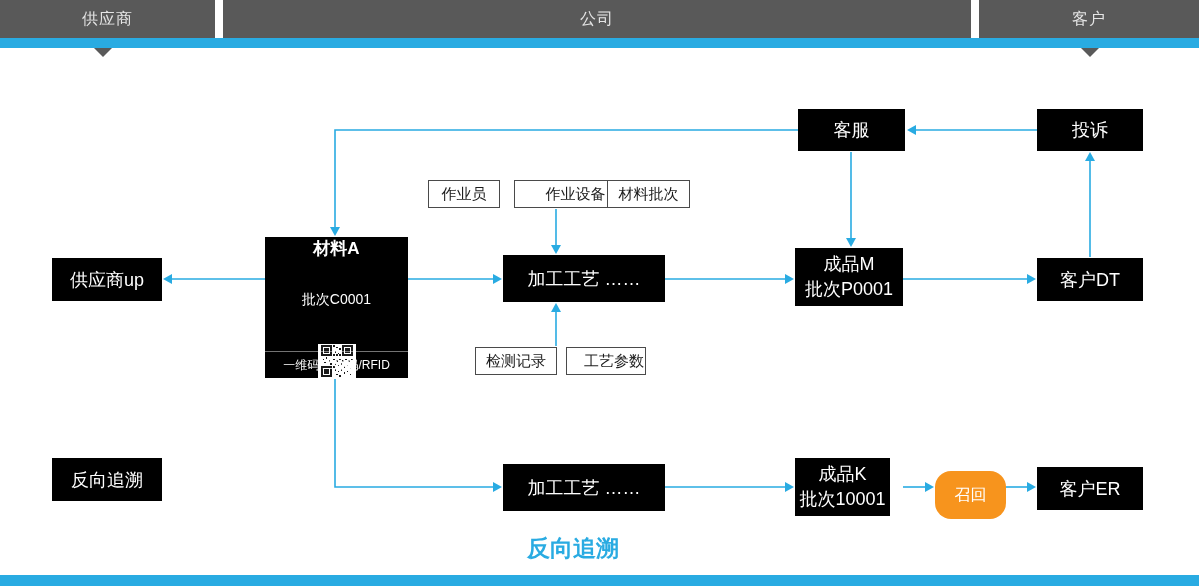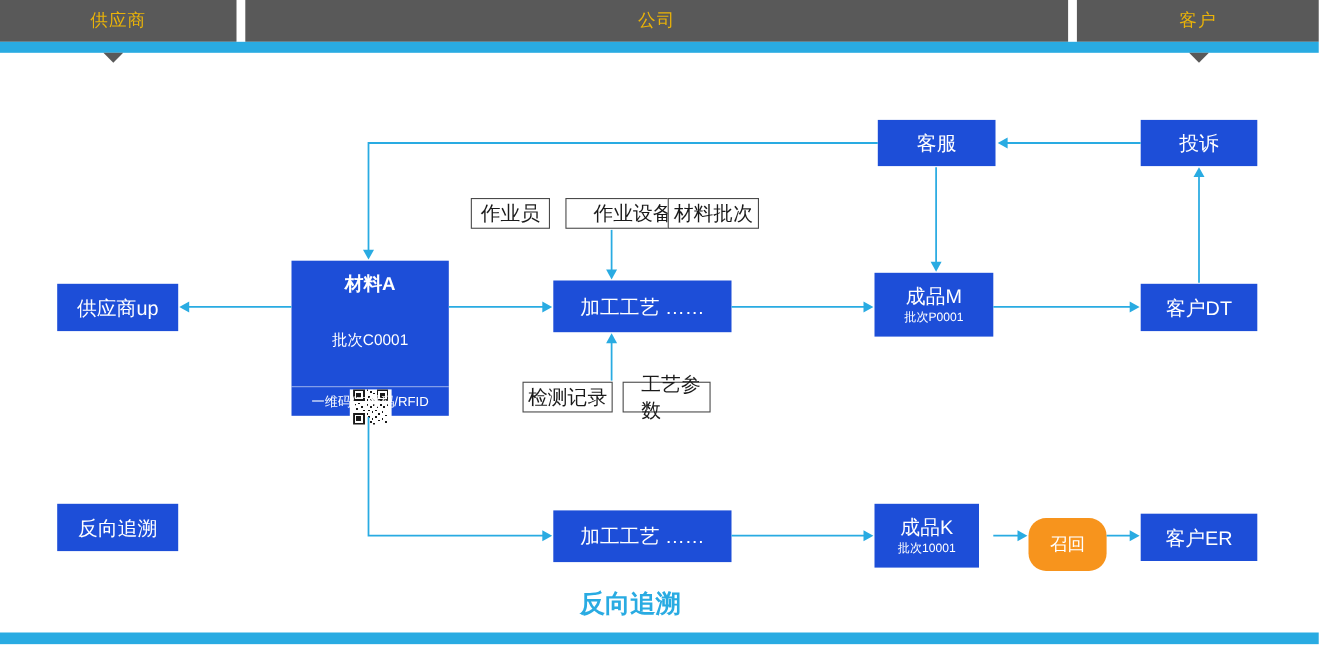--- a/index.html
+++ b/index.html
@@ -1,32 +1,32 @@
 <!DOCTYPE html>
 <html><head>
 <meta charset="utf-8">
 <style>
   html,body{margin:0;padding:0;background:#ffffff;}
   .stage{position:relative;width:1199px;height:586px;background:#ffffff;overflow:hidden;
          font-family:"Liberation Sans","DejaVu Sans",sans-serif;}
-  .hdr{position:absolute;top:0;height:38px;background:#595959;color:#eab308;
+  .hdr{position:absolute;top:0;height:38px;background:#595959;color:#e5e5e5;
        display:flex;align-items:center;justify-content:center;font-size:16px;letter-spacing:1px;}
   .strip{position:absolute;left:0;width:1199px;height:10px;background:#29abe2;}
   .tri{position:absolute;width:0;height:0;border-left:9px solid transparent;
        border-right:9px solid transparent;border-top:9px solid #595959;}
   .title{position:absolute;width:180px;text-align:center;color:#29abe2;font-size:23px;font-weight:bold;}
-  .node{position:absolute;background:#1d4ed8;color:#ffffff;display:flex;align-items:center;
+  .node{position:absolute;background:#000000;color:#ffffff;display:flex;align-items:center;
         justify-content:center;font-size:18px;box-sizing:border-box;}
   .col{flex-direction:column;line-height:1.4;}
-  .sub{font-size:11px;}
+  .sub{font-size:18px;}
   .tag{position:absolute;background:#ffffff;border:1px solid #4a4a4a;color:#1a1a1a;
-       display:flex;align-items:center;justify-content:center;font-size:18px;box-sizing:border-box;}
+       display:flex;align-items:center;justify-content:center;font-size:15px;box-sizing:border-box;}
   .recall{position:absolute;background:#f7941d;color:#ffffff;border-radius:16px;
           display:flex;align-items:center;justify-content:center;font-size:16px;}
-  .material{justify-content:space-between;padding-top:10px;gap:27px;}
+  .material{justify-content:space-between;gap:27px;}
   .m-title{font-size:17px;font-weight:bold;}
   .m-batch{font-size:14px;margin-top:2px;}
   .qr{margin-top:8px;width:38px;height:38px;background:#ffffff;display:flex;
       align-items:center;justify-content:center;}
   .m-code{position:absolute;left:0;right:0;bottom:0;height:26px;line-height:26px;
           font-size:12px;text-align:center;border-top:1px solid rgba(255,255,255,.45);}
   .arrows{position:absolute;left:0;top:0;}
 </style>
 </head>
 <body>

